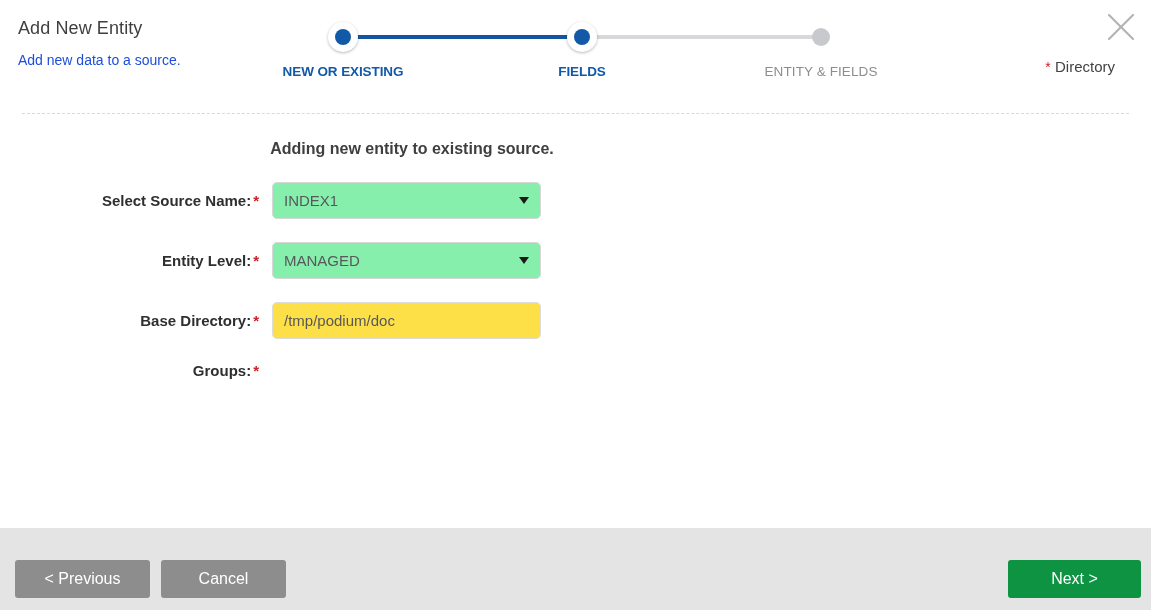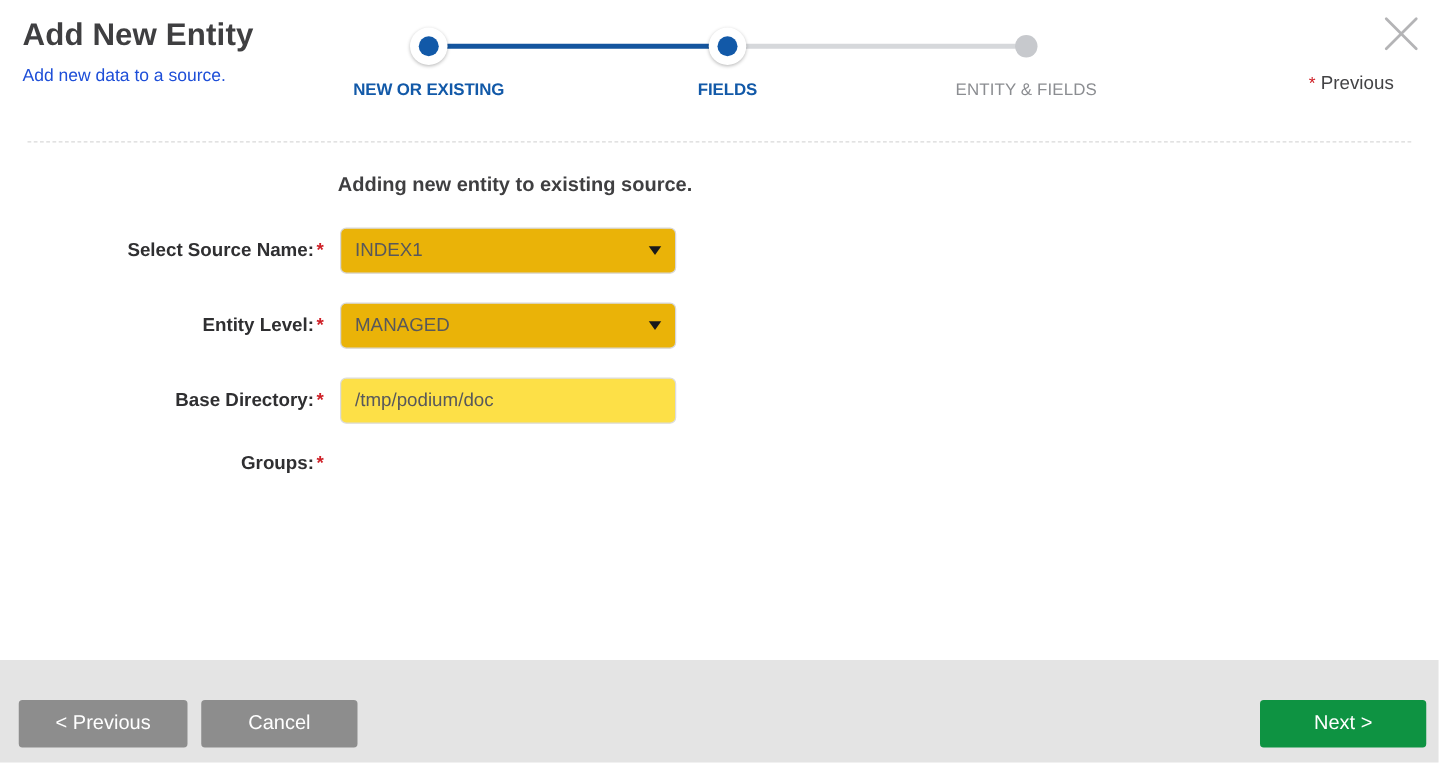--- a/index.html
+++ b/index.html
@@ -31,22 +31,22 @@
     height: 112px;
     box-sizing: border-box;
     padding: 0;
   }
   .title-block {
     position: absolute;
     left: 18px;
     top: 12px;
   }
   .wiz-title {
-    font-size: 25px;
-    font-weight: 700;
+    font-size: 18px;
+    font-weight: 400;
     color: #3f3f41;
     letter-spacing: 0.1px;
     line-height: 32px;
     margin: 0;
     white-space: nowrap;
   }
   .wiz-subtitle {
     font-size: 14px;
     font-weight: 400;
     color: #1d4ed8;
@@ -217,21 +217,21 @@
     position: relative;
     width: 269px;
     height: 37px;
   }
   .control .box {
     box-sizing: border-box;
     width: 269px;
     height: 37px;
     border: 1px solid #d7d7d9;
     border-radius: 5px;
-    background: #eab308;
+    background: #86efac;
     font-family: "Liberation Sans", sans-serif;
     font-size: 15px;
     color: #58585b;
     padding: 0 30px 0 11px;
     line-height: 35px;
     white-space: nowrap;
     overflow: hidden;
     outline: none;
     display: block;
   }
@@ -333,21 +333,21 @@
       </div>
     </div>
 
     <div class="close-icon">
       <svg width="34" height="34" viewBox="0 0 34 34" aria-hidden="true">
         <line x1="5" y1="5" x2="29" y2="29" stroke="#b4b4b6" stroke-width="2.2" stroke-linecap="round"></line>
         <line x1="29" y1="5" x2="5" y2="29" stroke="#b4b4b6" stroke-width="2.2" stroke-linecap="round"></line>
       </svg>
     </div>
 
-    <div class="required-note"><span class="ast">*</span> <span>Previous</span></div>
+    <div class="required-note"><span class="ast">*</span> <span>Directory</span></div>
   </div>
 
   <div class="divider"></div>
 
   <div class="wiz-body">
 
     <div class="body-heading">Adding new entity to existing source.</div>
 
     <div class="form">
 

